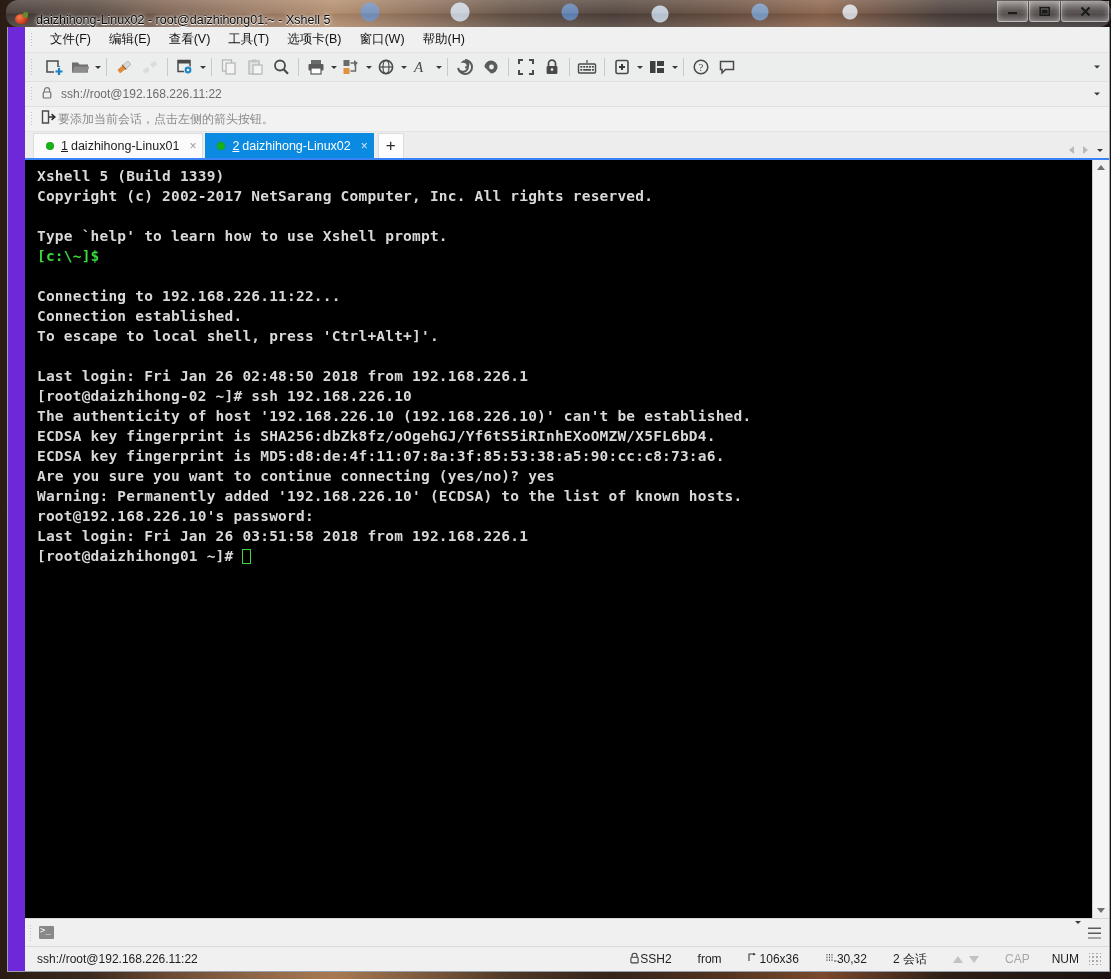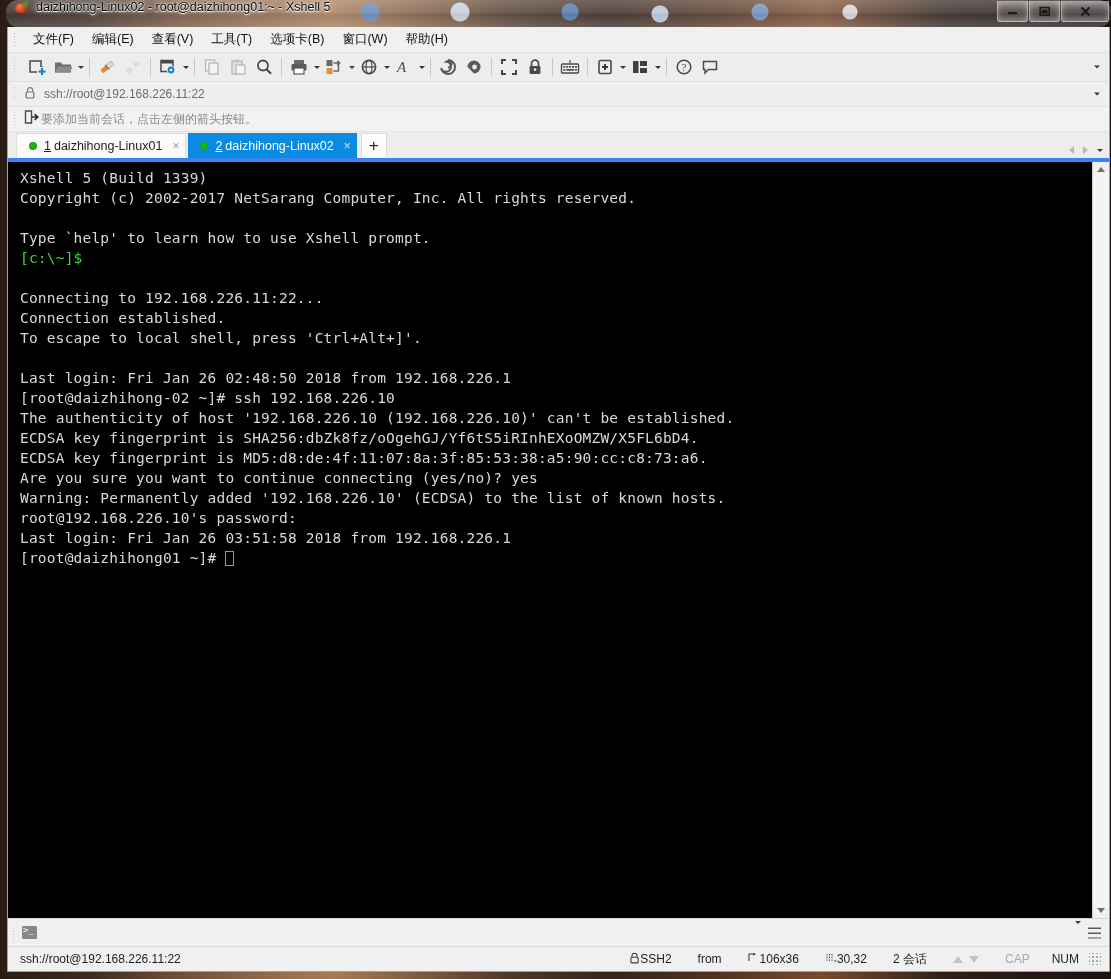--- a/index.html
+++ b/index.html
@@ -39,21 +39,21 @@
     left: 6px; top: 0; width: 1105px; height: 973px;
     display: flex; flex-direction: column;
   }
 
   
   .titlebar {
     height: 27px;
     position: relative;
     background: linear-gradient(180deg, rgba(250,250,252,.30) 0%, rgba(225,230,240,.20) 48%,
                                  rgba(160,170,185,.18) 52%, rgba(230,235,245,.26) 100%);
-    display: flex; align-items: flex-start;
+    display: flex; align-items: flex-end;
     padding-left: 8px;
     box-sizing: border-box;
     border-radius: 12px;
   }
   .app-logo {
     width: 16px; height: 16px; margin-right: 6px;
     position: relative; flex: 0 0 auto;
   }
   .app-logo:before {
     content: ""; position: absolute; left: 1px; top: 3px;
@@ -90,20 +90,21 @@
 
   
   .body {
     flex: 1;
     background: #6d28d9;
     border: 1px solid #9aa3ad;
     border-top: none;
     margin: 0 1px 1px 1px;
     display: flex; flex-direction: column;
     box-sizing: border-box;
+    padding-left: 17px;
   }
 
   
   .menubar {
     height: 25px;
     background: #f0f0f0;
     display: flex; align-items: center;
     padding-left: 16px;
     position: relative;
   }
@@ -227,23 +228,24 @@
     display: flex; align-items: center; gap: 9px;
   }
   .tri-l { width:0;height:0;border-top:4px solid transparent;border-bottom:4px solid transparent;border-right:5px solid #b9b9b9; }
   .tri-r { width:0;height:0;border-top:4px solid transparent;border-bottom:4px solid transparent;border-left:5px solid #b9b9b9; }
 
   
   .term-wrap {
     flex: 1;
     display: flex;
     background: #000;
-    border-top: 4px solid #3b82f6;
+    border-top: 2px solid #3b82f6;
     position: relative;
     overflow: hidden;
+    font-weight: bold;
   }
   .term {
     flex: 1;
     background: #000000;
     color: #d8d8d8;
     font-family: "DejaVu Sans Mono", "Liberation Mono", monospace;
     font-size: 14.5px;
     line-height: 20px;
     padding: 6px 0 0 12px;
     white-space: pre;

